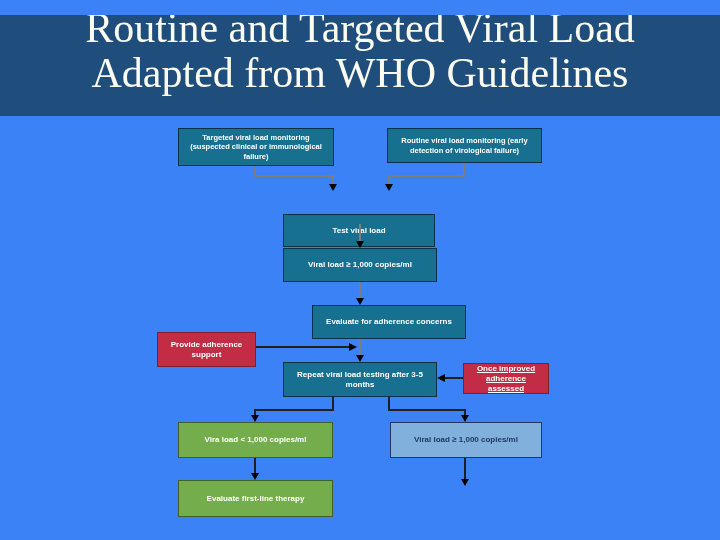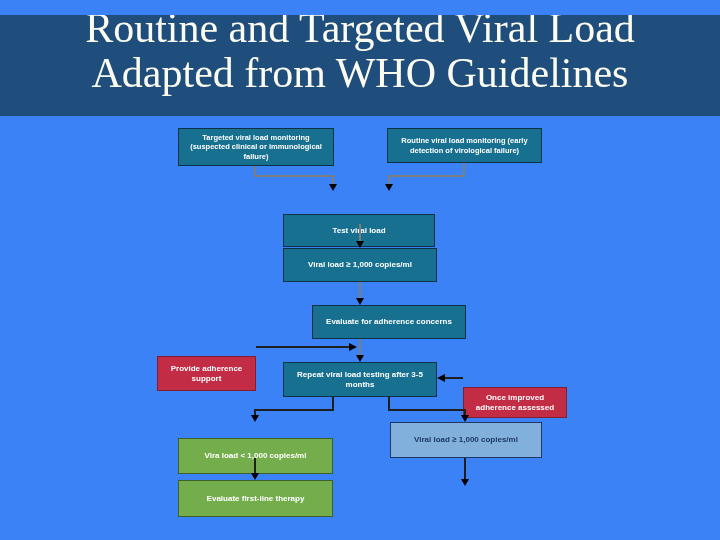--- a/index.html
+++ b/index.html
@@ -13,34 +13,34 @@
                font-family:"Liberation Serif",serif;
                font-size:42px;line-height:45px;font-weight:normal;
                color:#FBFBEF;white-space:nowrap;}
 
   
   .node{position:absolute;display:flex;align-items:center;justify-content:center;
         text-align:center;font-weight:bold;font-size:8px;line-height:1.25;
         padding:2px 6px;box-sizing:border-box;}
   .small{font-size:7.5px;}
   .teal {background:#17708F;color:#ffffff;border:1.5px solid #0C3145;}
-  .red  {background:#C22C44;color:#ffffff;border:1.5px solid #7E1E2E;margin-top:24px;}
+  .red  {background:#C22C44;color:#ffffff;border:1.5px solid #7E1E2E;}
   .green{background:#74AE4C;color:#ffffff;border:1.5px solid #3F6026;}
   .blue {background:#81B0DD;color:#1F3864;border:1.5px solid #1F3864;}
 
   
   .p-targeted{left:178px;top:128px;width:156px;height:38px;}
   .p-routine {left:387px;top:128px;width:155px;height:35px;}
   .p-test    {left:283px;top:199px;width:152px;height:33px;margin-top:15px;}
   .p-vl1     {left:283px;top:248px;width:154px;height:34px;}
   .p-eval    {left:283px;top:305px;width:154px;height:34px;margin-left:29px;}
   .p-provide {left:157px;top:332px;width:99px;height:35px;}
   .p-repeat  {left:283px;top:362px;width:154px;height:35px;}
-  .p-once    {left:463px;top:363px;width:104px;height:31px;}
-  .p-low     {left:178px;top:438px;width:155px;height:36px;}
+  .p-once    {left:463px;top:363px;width:86px;height:31px;text-decoration:underline;}
+  .p-low     {left:178px;top:422px;width:155px;height:36px;}
   .p-high2   {left:390px;top:422px;width:152px;height:36px;}
   .p-maintain{left:178px;top:480px;width:155px;height:37px;}
   .p-switch  {left:390px;top:486px;width:152px;height:31px;}
 
   
   .seg{position:absolute;}
   .gray{background:#7D7D7D;}
   .dark{background:#1F1F1F;}
   .arr-d{position:absolute;width:0;height:0;
          border-left:4px solid transparent;border-right:4px solid transparent;

